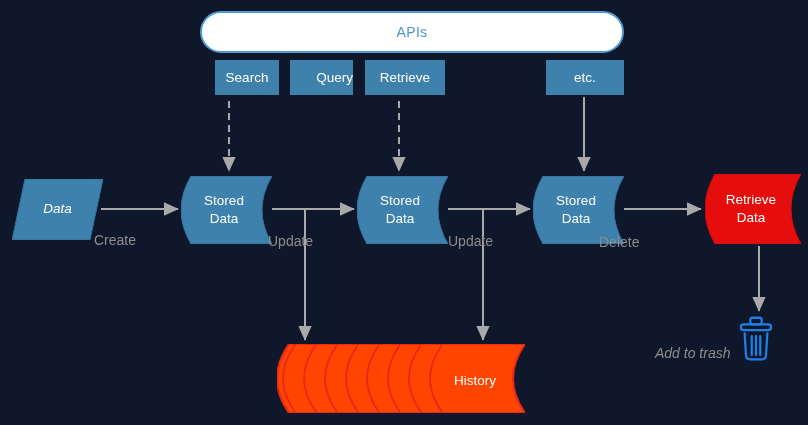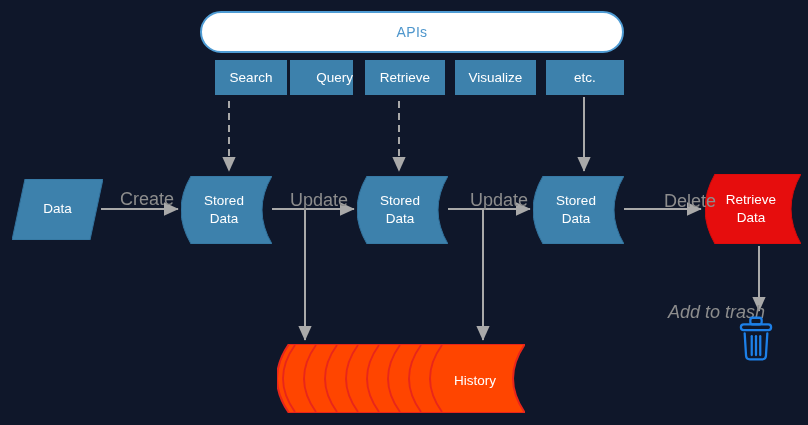--- a/index.html
+++ b/index.html
@@ -10,38 +10,38 @@
   .conn.dashed { stroke-dasharray:7 5; }
 
   .pill { position:absolute; left:200px; top:11px; width:424px; height:42px; box-sizing:border-box;
           border:2px solid #4f9cd4; border-radius:21px; background:#ffffff;
           display:flex; align-items:center; justify-content:center;
           color:#4e96cc; font-size:14px; letter-spacing:0.3px; }
 
   .btn { position:absolute; top:60px; height:35px; background:#3d81ac;
          display:flex; align-items:center; justify-content:center;
          color:#ffffff; font-size:13.5px; }
-  .btn-search    { left:215px; width:72px; }
+  .btn-search    { left:215px; width:64px; }
   .btn-query     { left:290px; width:63px;justify-content:flex-end; }
   .btn-retrieve  { left:365px; width:80px; }
   .btn-visualize { left:455px; width:81px; }
   .btn-etc       { left:546px; width:78px; }
 
   .node { position:absolute; }
   .node svg { display:block; }
   .shape-blue  { fill:#3d81ac; stroke:#32729d; stroke-width:1; }
   .shape-red   { fill:#e60d0d; stroke:#d40b0b; stroke-width:1; }
   .shape-hist  { fill:#ff4500; stroke:#e8261a; stroke-width:2; }
   .hist-line   { fill:none; stroke:#e8261a; stroke-width:1.8; }
 
   .node-label { position:absolute; color:#ffffff; font-size:13.5px; line-height:1.32;
                 text-align:center; }
 
-  .edge-label { position:absolute; color:#8d8d8d; font-size:18px; line-height:1.4;
-                text-align:right; }
+  .edge-label { position:absolute; color:#8d8d8d; font-size:14px; line-height:1.4;
+                text-align:left;margin-top:44px; }
 
   .trash { position:absolute; left:739px; top:316px; }
   .trash svg { display:block; }
   .trash-stroke { fill:none; stroke:#1d80e8; stroke-width:2.4; stroke-linecap:round; stroke-linejoin:round; }
 </style>
 </head>
 <body>
 
 <div class="canvas">
 
@@ -72,32 +72,29 @@
 
   <div class="btn btn-search">
     <span>Search</span>
   </div>
   <div class="btn btn-query">
     <span>Query</span>
   </div>
   <div class="btn btn-retrieve">
     <span>Retrieve</span>
   </div>
-  <div class="btn btn-visualize">
-    <span>Visualize</span>
-  </div>
   <div class="btn btn-etc">
     <span>etc.</span>
   </div>
 
   <div class="node" style="left:12px; top:179px; width:91px; height:61px;">
     <svg width="91" height="61" viewBox="0 0 91 61">
       <polygon class="shape-blue" points="13,0 91,0 78,61 0,61"></polygon>
     </svg>
-    <div class="node-label" style="left:0; top:21px; width:91px;">Data</div>
+    <div class="node-label" style="left:0; top:21px; width:91px;font-style:italic;">Data</div>
   </div>
 
   <div class="node" style="left:181px; top:176px; width:91px; height:68px;">
     <svg width="91" height="68" viewBox="0 0 91 68">
       <path class="shape-blue" d="M10 0 H91 Q71 34 91 68 H10 Q-10 34 10 0 Z"></path>
     </svg>
     <div class="node-label" style="left:13px; top:16px; width:60px;">Stored Data</div>
   </div>
 
   <div class="node" style="left:357px; top:176px; width:91px; height:68px;">
@@ -132,21 +129,21 @@
       <path class="hist-line" d="M123 1 Q99 34.5 123 68"></path>
       <path class="hist-line" d="M144 1 Q120 34.5 144 68"></path>
       <path class="hist-line" d="M165 1 Q141 34.5 165 68"></path>
     </svg>
     <div class="node-label" style="left:152px; top:28px; width:92px;">History</div>
   </div>
 
   <div class="edge-label" style="left:94px;  top:187px; width:80px;">Create</div>
   <div class="edge-label" style="left:268px; top:188px; width:80px;">Update</div>
   <div class="edge-label" style="left:448px; top:188px; width:80px;">Update</div>
-  <div class="edge-label" style="left:636px; top:189px; width:80px;">Delete</div>
+  <div class="edge-label" style="left:599px; top:189px; width:80px;">Delete</div>
   <div class="edge-label" style="left:655px; top:300px; width:110px;font-style:italic;">Add to trash</div>
 
   <div class="trash">
     <svg width="34" height="46" viewBox="0 0 36 48">
       <rect class="trash-stroke" x="12" y="1.5" width="12" height="7" rx="2.5"></rect>
       <rect class="trash-stroke" x="2" y="8.5" width="32" height="6" rx="3"></rect>
       <path class="trash-stroke" d="M6 18 L7.5 42 Q7.8 45.5 11.4 45.5 H24.6 Q28.2 45.5 28.5 42 L30 18"></path>
       <line class="trash-stroke" x1="13.5" y1="21" x2="13.5" y2="41"></line>
       <line class="trash-stroke" x1="18" y1="21" x2="18" y2="41"></line>
       <line class="trash-stroke" x1="22.5" y1="21" x2="22.5" y2="41"></line>

